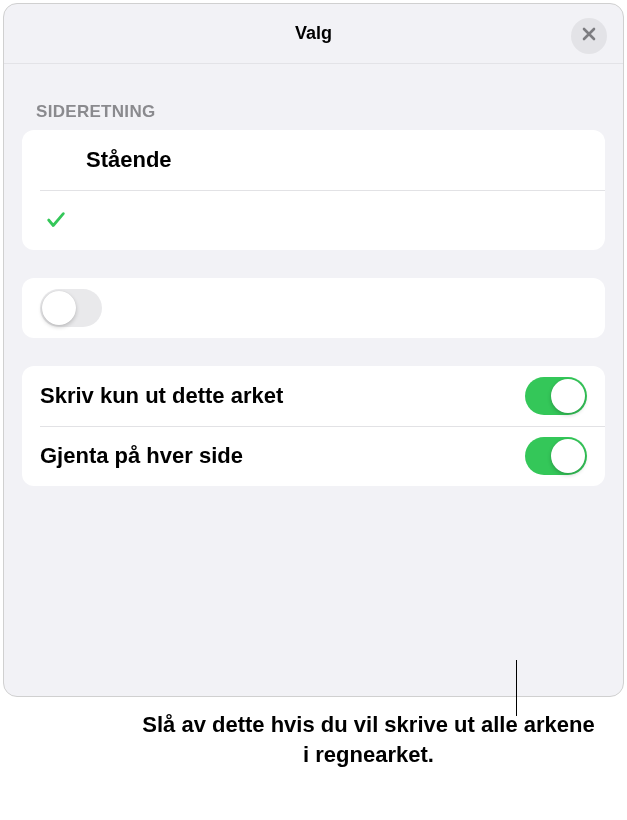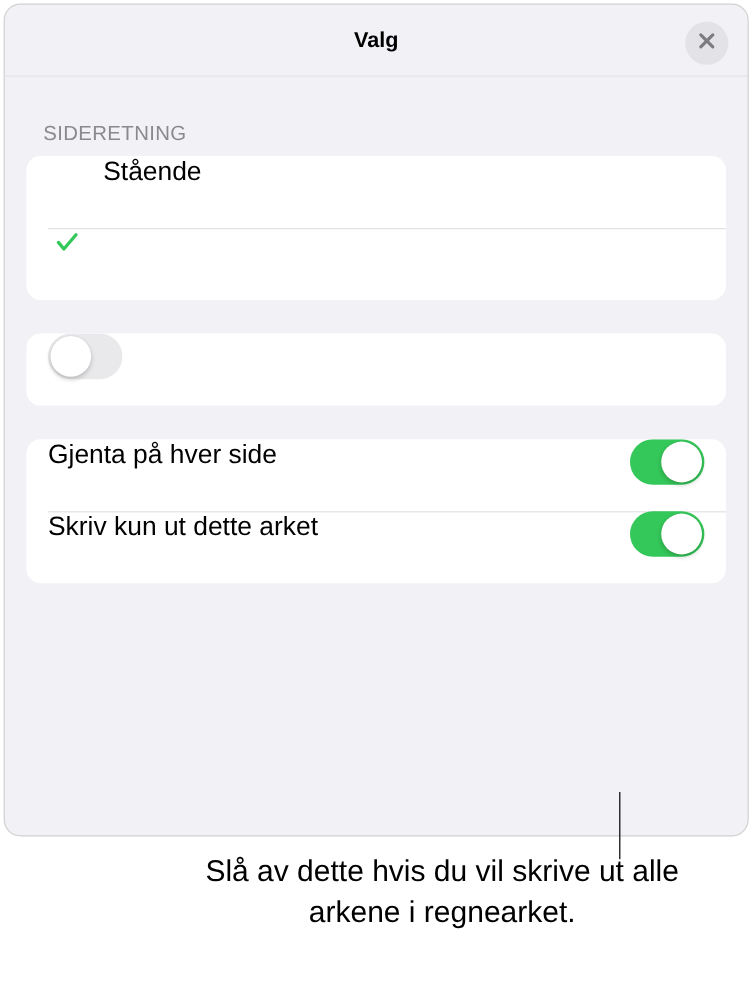--- a/index.html
+++ b/index.html
@@ -50,20 +50,21 @@
       align-items: center;
       justify-content: center;
       cursor: pointer;
     }
     .close-btn svg {
       width: 16px;
       height: 16px;
     }
     .content {
       padding: 0 18px;
+      font-weight: bold;
     }
     .section-header {
       font-size: 17px;
       color: #8a8a8e;
       letter-spacing: 0.3px;
       padding: 38px 14px 8px 14px;
       text-transform: uppercase;
     }
     .section-header.tight {
       padding-top: 38px;
@@ -71,20 +72,21 @@
     .group {
       background: #ffffff;
       border-radius: 12px;
       overflow: hidden;
     }
     .group + .group {
       margin-top: 28px;
     }
     .row {
       display: flex;
+      align-items: center;
       min-height: 60px;
       padding: 0 18px;
       position: relative;
     }
     .row + .row::before {
       content: "";
       position: absolute;
       top: 0;
       left: 18px;
       right: 0;
@@ -151,25 +153,26 @@
     }
     .callout-line {
       position: absolute;
       top: -50px;
       right: 80px;
       width: 1px;
       height: 56px;
       background: #000;
     }
     .callout-text {
-      font-size: 25px;
+      font-size: 22px;
       color: #000;
       line-height: 1.35;
       text-align: center;
       padding-left: 40px;
+      font-weight: bold;
     }
   </style>
 </head>
 <body>
 
 <div class="popover">
   <div class="header">
     <div class="header-title">Valg</div>
     <div class="close-btn">
       <span>
@@ -200,31 +203,31 @@
     <div class="group">
       <div class="row">
         <div class="toggle off">
           <div class="toggle-knob"></div>
         </div>
       </div>
     </div>
 
     <div class="group">
       <div class="row">
+        <span class="row-label">Skriv kun ut dette arket</span>
+        <div class="toggle on">
+          <div class="toggle-knob"></div>
+        </div>
+      </div>
+      <div class="row">
         <span class="row-label">Gjenta på hver side</span>
         <div class="toggle on">
           <div class="toggle-knob"></div>
         </div>
       </div>
-      <div class="row">
-        <span class="row-label">Skriv kun ut dette arket</span>
-        <div class="toggle on">
-          <div class="toggle-knob"></div>
-        </div>
-      </div>
     </div>
 
   </div>
 </div>
 
 <div class="callout">
   <div class="callout-line"></div>
   <div class="callout-text">Slå av dette hvis du vil skrive ut alle arkene i regnearket.</div>
 </div>
 

